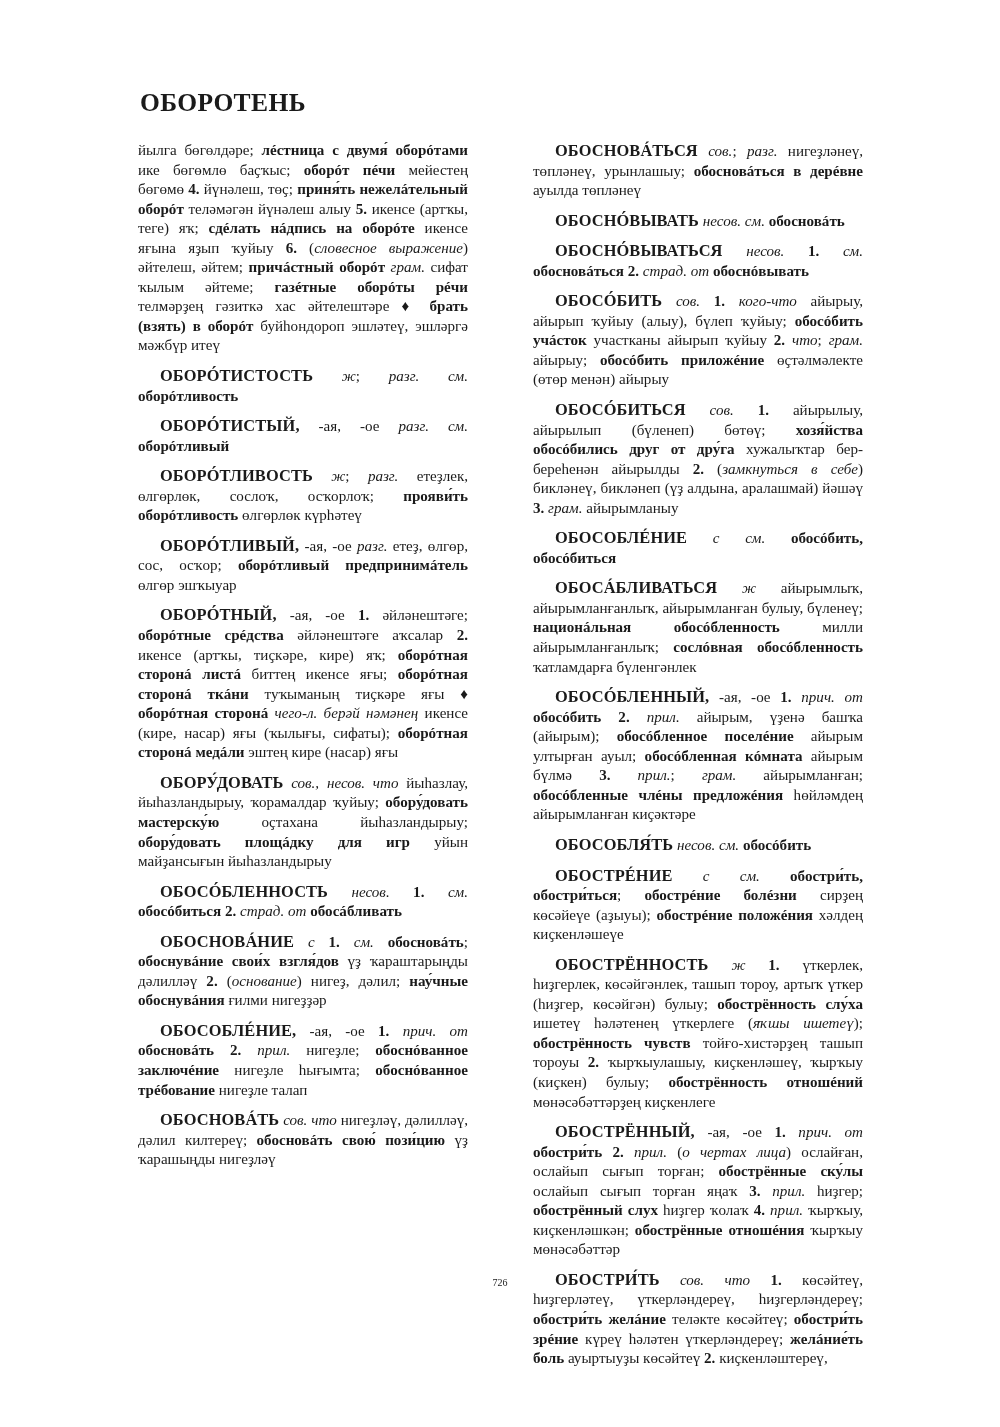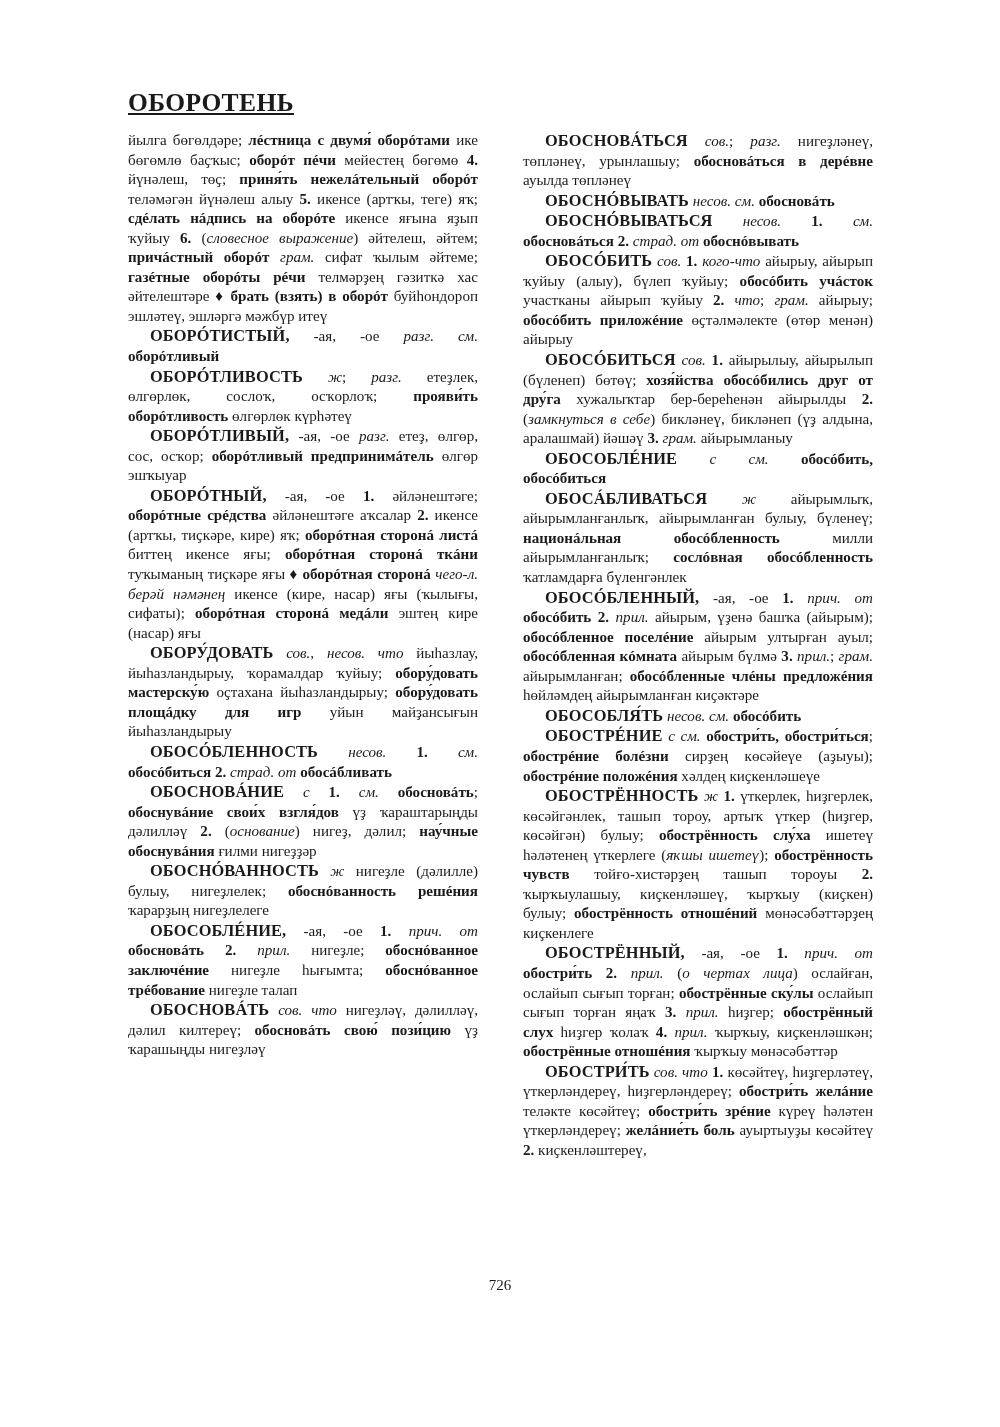--- a/index.html
+++ b/index.html
@@ -17,27 +17,26 @@
   }
   .page {
     position: absolute;
     left: 0; top: 0;
     width: 1000px;
     height: 1427px;
     background: #ffffff;
   }
   .running-head {
     position: absolute;
-    left: 128px;
+    left: 140px;
     top: 88px;
     font-size: 25.5px;
     font-weight: bold;
     letter-spacing: 0.4px;
     font-family: "Liberation Serif", "DejaVu Serif", serif;
-    text-decoration: underline;
   }
   .columns {
     position: absolute;
     left: 128px;
     top: 131px;
     width: 745px;
     height: 1125px;
     display: flex;
     flex-direction: row;
     justify-content: space-between;
@@ -45,64 +44,64 @@
   .col {
     width: 350px;
     font-size: 15.1px;
     line-height: 19.55px;
     text-align: justify;
     text-justify: inter-word;
     hyphens: manual;
     font-family: "Liberation Serif", "DejaVu Serif", serif;
   }
   .entry {
-    margin: 0;
+    margin: 10px;
     padding: 0;
     text-indent: 22px;
     text-align: justify;
   }
   .entry.cont {
     text-indent: 0;
   }
   .hw {
     font-weight: bold;
     font-size: 16.4px;
     letter-spacing: 0.1px;
   }
   .page-number {
     position: absolute;
     left: 0;
     top: 1277px;
     width: 1000px;
     text-align: center;
-    font-size: 15px;
+    font-size: 10px;
     font-family: "Liberation Serif", "DejaVu Serif", serif;
   }
   
   .entry:last-child { }
 </style>
 </head>
 <body>
 
 <div class="page">
 
   <div class="running-head">ОБОРОТЕНЬ</div>
 
   <div class="columns">
 
     <div class="col" id="col-left">
         <p class="entry cont">йылга бөгөлдәре; <b>лéстница с двумя́ оборóтами</b> ике бөгөмлө баҫҡыс; <b>оборóт пéчи</b> мейестең бөгөмө <b>4.</b> йүнәлеш, төҫ; <b>приня́ть нежелáтельный оборóт</b> теләмәгән йүнәлеш алыу <b>5.</b> икенсе (артҡы, теге) яҡ; <b>сдéлать нáдпись на оборóте</b> икенсе яғына яҙып ҡуйыу <b>6.</b> (<i>словесное выражение</i>) әйтелеш, әйтем; <b>причáстный оборóт</b> <i>грам.</i> сифат ҡылым әйтеме; <b>газéтные оборóты рéчи</b> телмәрҙең гәзиткә хас әйтелештәре ♦ <b>брать (взять) в оборóт</b> буйһондороп эшләтеү, эшләргә мәжбүр итеү</p>
+        <p class="entry"><span class="hw">ОБОРÓТИСТОСТЬ</span> <span class="entry-body"><i>ж</i>; <i>разг. см.</i> <b>оборóтливость</b></span></p>
         <p class="entry"><span class="hw">ОБОРÓТИСТЫЙ,</span> <span class="entry-body">-ая, -ое <i>разг. см.</i> <b>оборóтливый</b></span></p>
         <p class="entry"><span class="hw">ОБОРÓТЛИВОСТЬ</span> <span class="entry-body"><i>ж</i>; <i>разг.</i> етеҙлек, өлгөрлөк, сослоҡ, осҡорлоҡ; <b>прояви́ть оборóтливость</b> өлгөрлөк күрһәтеү</span></p>
         <p class="entry"><span class="hw">ОБОРÓТЛИВЫЙ,</span> <span class="entry-body">-ая, -ое <i>разг.</i> етеҙ, өлгөр, сос, осҡор; <b>оборóтливый предпринимáтель</b> өлгөр эшҡыуар</span></p>
         <p class="entry"><span class="hw">ОБОРÓТНЫЙ,</span> <span class="entry-body">-ая, -ое <b>1.</b> әйләнештәге; <b>оборóтные срéдства</b> әйләнештәге аҡсалар <b>2.</b> икенсе (артҡы, тиҫкәре, кире) яҡ; <b>оборóтная сторонá листá</b> биттең икенсе яғы; <b>оборóтная сторонá ткáни</b> туҡыманың тиҫкәре яғы ♦ <b>оборóтная сторонá</b> <i>чего-л. берәй нәмәнең</i> икенсе (кире, насар) яғы (ҡылығы, сифаты); <b>оборóтная сторонá медáли</b> эштең кире (насар) яғы</span></p>
         <p class="entry"><span class="hw">ОБОРУ́ДОВАТЬ</span> <span class="entry-body"><i>сов., несов. что</i> йыһазлау, йыһазландырыу, ҡорамалдар ҡуйыу; <b>обору́довать мастерску́ю</b> оҫтахана йыһазландырыу; <b>обору́довать площáдку для игр</b> уйын майҙансығын йыһазландырыу</span></p>
         <p class="entry"><span class="hw">ОБОСÓБЛЕННОСТЬ</span> <span class="entry-body"><i>несов.</i> <b>1.</b> <i>см.</i> <b>обосóбиться</b> <b>2.</b> <i>страд. от</i> <b>обосáбливать</b></span></p>
         <p class="entry"><span class="hw">ОБОСНОВÁНИЕ</span> <span class="entry-body"><i>с</i> <b>1.</b> <i>см.</i> <b>обосновáть</b>; <b>обоснувáние свои́х взгля́дов</b> үҙ ҡараштарыңды дәлилләү <b>2.</b> (<i>основание</i>) нигеҙ, дәлил; <b>нау́чные обоснувáния</b> ғилми нигеҙҙәр</span></p>
-        <p class="entry"><span class="hw">ОБОСНÓВАННОСТЬ</span> <span class="entry-body"><i>ж</i> нигеҙле (дәлилле) булыу, нигеҙлелек; <b>обоснóванность решéния</b> ҡарарҙың нигеҙлелеге</span></p>
         <p class="entry"><span class="hw">ОБОСОБЛÉНИЕ,</span> <span class="entry-body">-ая, -ое <b>1.</b> <i>прич. от</i> <b>обосновáть</b> <b>2.</b> <i>прил.</i> нигеҙле; <b>обоснóванное заключéние</b> нигеҙле һығымта; <b>обоснóванное трéбование</b> нигеҙле талап</span></p>
         <p class="entry"><span class="hw">ОБОСНОВÁТЬ</span> <span class="entry-body"><i>сов. что</i> нигеҙләү, дәлилләү, дәлил килтереү; <b>обосновáть свою́ пози́цию</b> үҙ ҡарашыңды нигеҙләү</span></p>
       </div>
     <div class="col" id="col-right">
         <p class="entry"><span class="hw">ОБОСНОВÁТЬСЯ</span> <span class="entry-body"><i>сов.</i>; <i>разг.</i> нигеҙләнеү, төпләнеү, урынлашыу; <b>обосновáться в дерéвне</b> ауылда төпләнеү</span></p>
         <p class="entry"><span class="hw">ОБОСНÓВЫВАТЬ</span> <span class="entry-body"><i>несов. см.</i> <b>обосновáть</b></span></p>
         <p class="entry"><span class="hw">ОБОСНÓВЫВАТЬСЯ</span> <span class="entry-body"><i>несов.</i> <b>1.</b> <i>см.</i> <b>обосновáться</b> <b>2.</b> <i>страд. от</i> <b>обоснóвывать</b></span></p>
         <p class="entry"><span class="hw">ОБОСÓБИТЬ</span> <span class="entry-body"><i>сов.</i> <b>1.</b> <i>кого-что</i> айырыу, айырып ҡуйыу (алыу), бүлеп ҡуйыу; <b>обосóбить учáсток</b> участканы айырып ҡуйыу <b>2.</b> <i>что</i>; <i>грам.</i> айырыу; <b>обосóбить приложéние</b> өҫтәлмәлекте (өтөр менән) айырыу</span></p>
         <p class="entry"><span class="hw">ОБОСÓБИТЬСЯ</span> <span class="entry-body"><i>сов.</i> <b>1.</b> айырылыу, айырылып (бүленеп) бөтөү; <b>хозя́йства обосóбились друг от дру́га</b> хужалыҡтар бер-береһенән айырылды <b>2.</b> (<i>замкнуться в себе</i>) бикләнеү, бикләнеп (үҙ алдына, аралашмай) йәшәү <b>3.</b> <i>грам.</i> айырымланыу</span></p>
         <p class="entry"><span class="hw">ОБОСОБЛÉНИЕ</span> <span class="entry-body"><i>с см.</i> <b>обосóбить, обосóбиться</b></span></p>

